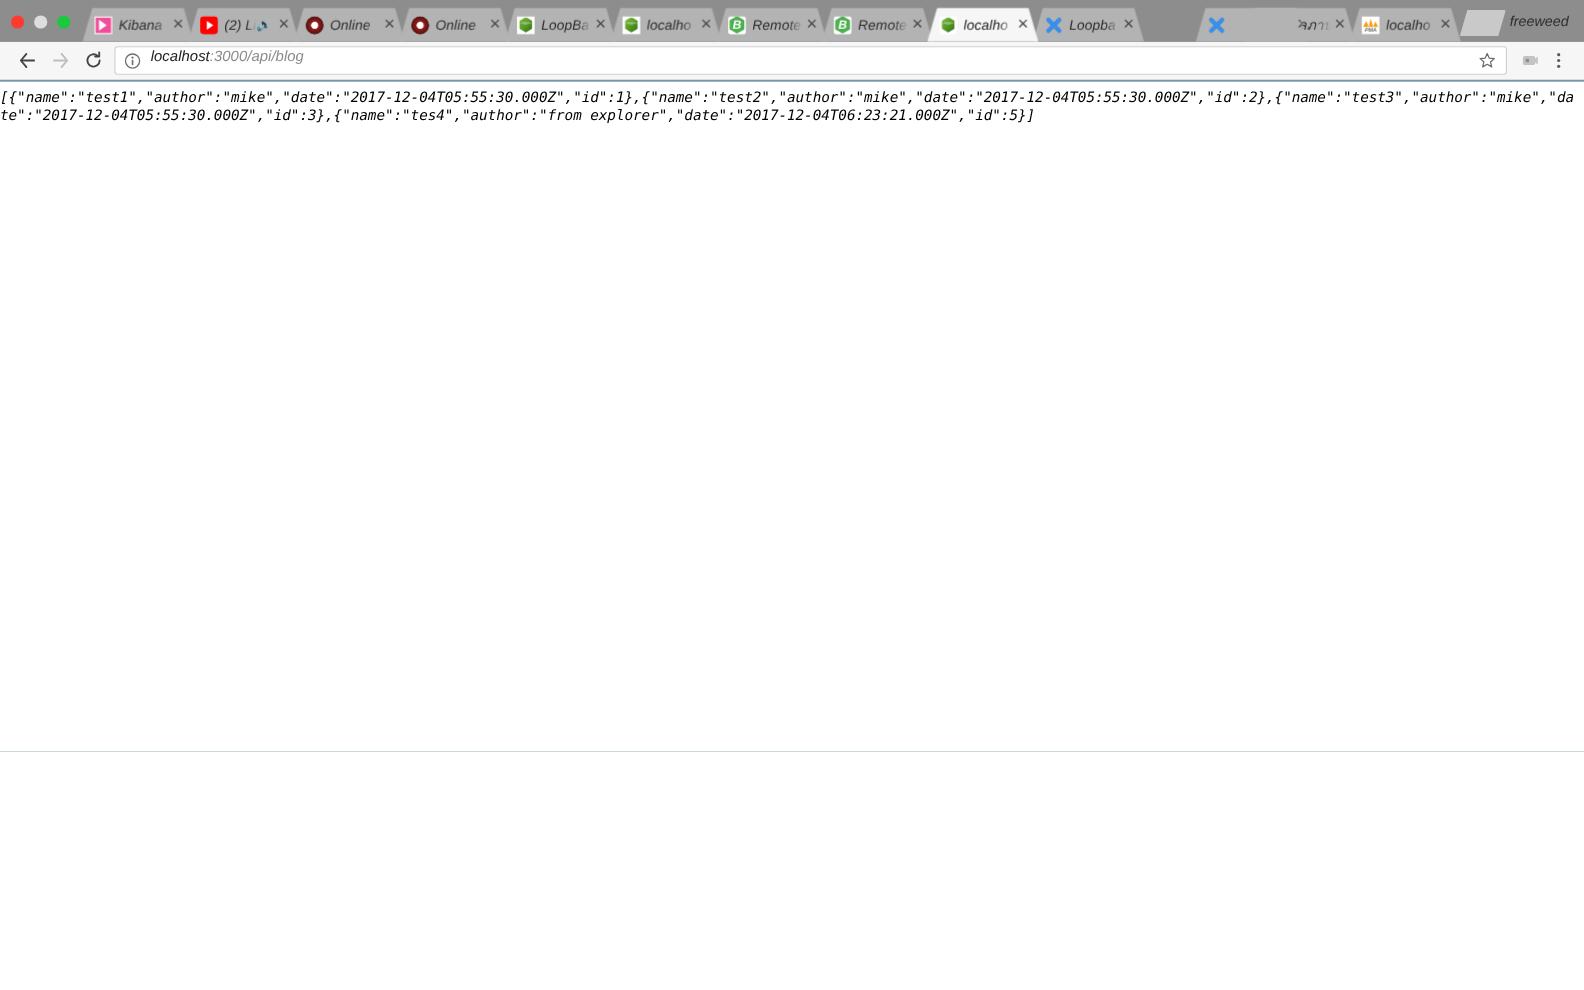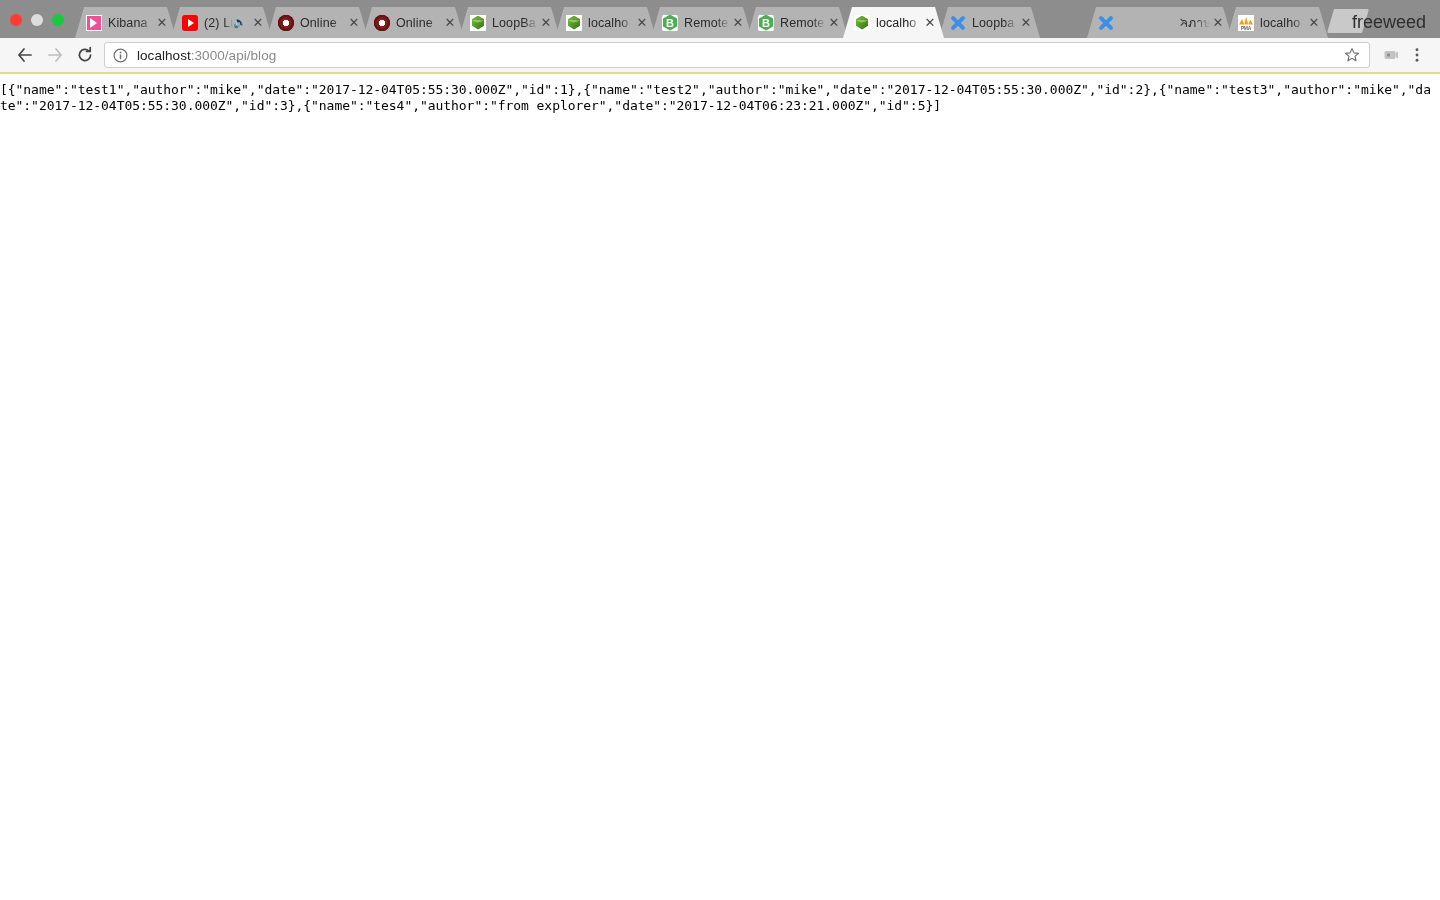--- a/index.html
+++ b/index.html
@@ -9,21 +9,22 @@
     height: 900px;
     overflow: hidden;
     background: #ffffff;
     font-family: "Liberation Sans", sans-serif;
   }
 
   #browser-window {
     position: relative;
     width: 1440px;
     height: 683px;
-    background: #fde047;
+    background: #0c4a6e;
+    font-style: italic;
   }
 
   
   .tab-strip {
     position: relative;
     height: 38px;
     background: #8d8d8d;
     overflow: hidden;
   }
 
@@ -116,21 +117,21 @@
     height: 24px;
     background: #c9c9c9;
     clip-path: polygon(7px 0, 42px 0, 35px 24px, 0 24px);
     border-radius: 2px;
   }
 
   .profile-name {
     position: absolute;
     right: 14px;
     top: 12px;
-    font-size: 18px;
+    font-size: 13px;
     color: #2e2e2e;
   }
 
   
   .fav-kibana {
     background: #ffffff;
     position: relative;
   }
   .fav-kibana::before {
     content: "";
@@ -311,21 +312,20 @@
   .nav-btn svg { display: block; }
 
   .omnibox {
     flex: 1 1 auto;
     height: 26px;
     margin: 0 8px 0 4px;
     background: #ffffff;
     border: 1px solid #cfcfcf;
     border-radius: 3px;
     display: flex;
-    align-items: center;
     padding: 0 8px;
     box-sizing: border-box;
   }
   .info-icon {
     flex: 0 0 16px;
     margin-right: 8px;
     display: flex;
     align-items: center;
   }
   .url-text {

